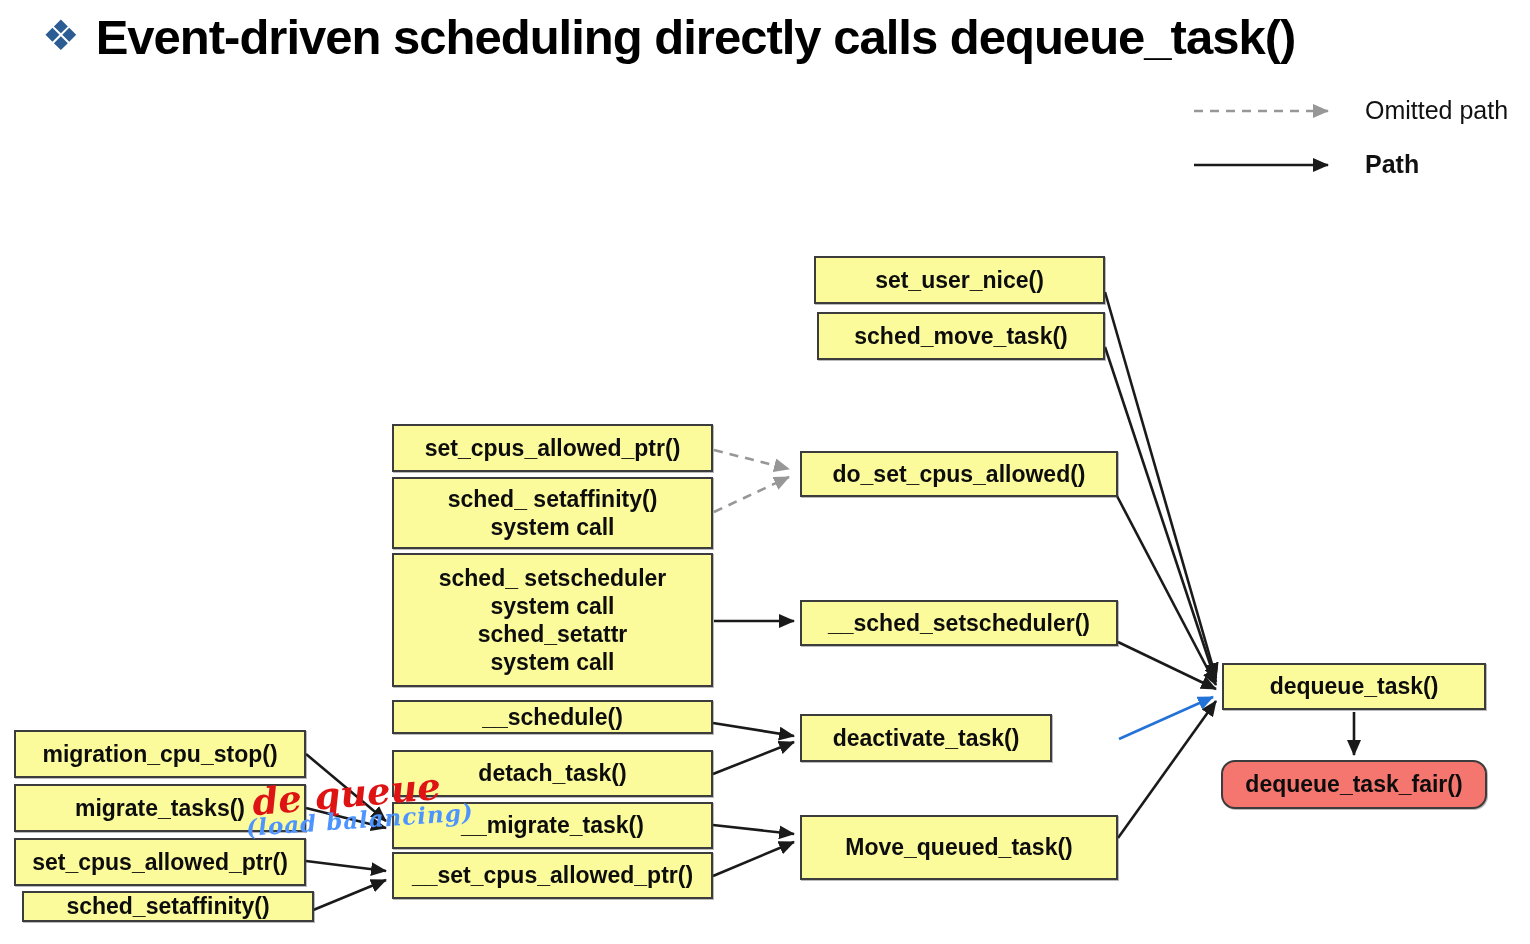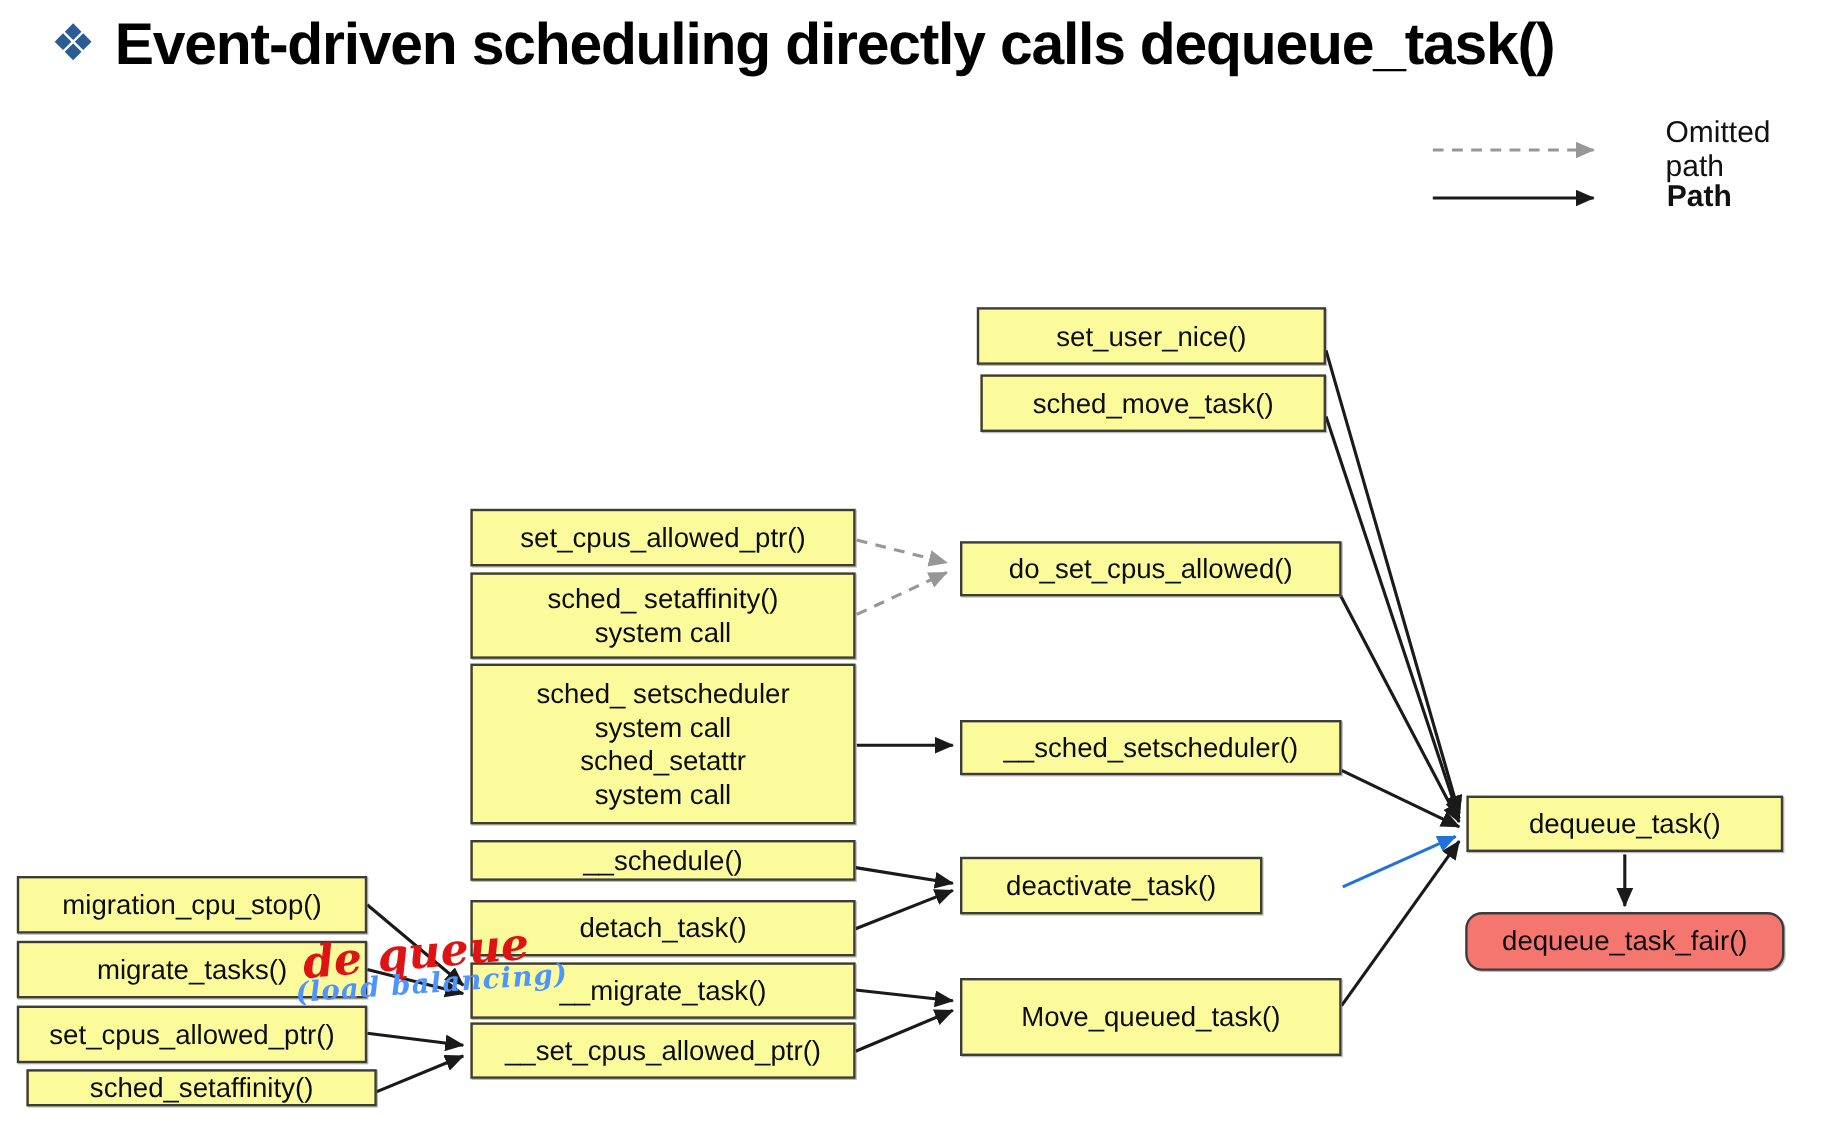--- a/index.html
+++ b/index.html
@@ -17,39 +17,39 @@
   html,body{width:1530px;height:944px;background:#ffffff;overflow:hidden;
     font-family:"Liberation Sans", sans-serif;}
   .slide{position:relative;width:1530px;height:944px;background:#fff;}
 
   
   .title{position:absolute;left:42px;top:8px;display:flex;align-items:flex-start;white-space:nowrap;}
   .title .bullet{font-size:42px;line-height:56px;color:var(--bullet-blue);margin:0 16px 0 0;}
   .title .title-text{font-size:49px;line-height:58px;font-weight:bold;color:#000;letter-spacing:-1px;}
 
   
-  .legend-row{position:absolute;display:flex;align-items:center;gap:24px;}
+  .legend-row{position:absolute;display:flex;align-items:center;}
   .legend-row svg{display:block;}
   .legend-label{font-size:25px;color:#111;margin-left:28px;}
   #legend-omitted{left:1192px;top:96px;}
   #legend-path{left:1192px;top:150px;font-weight:bold;}
 
   
   svg.edges{position:absolute;left:0;top:0;z-index:1;pointer-events:none;}
   .edge{stroke:var(--edge-black);stroke-width:2.6;}
   .edge-dashed{stroke:var(--edge-gray);stroke-width:2.6;stroke-dasharray:9 7;}
   .edge-blue{stroke:var(--edge-blue);stroke-width:2.6;}
   .mk-black{fill:var(--edge-black);}
   .mk-gray{fill:var(--edge-gray);}
   .mk-blue{fill:var(--edge-blue);}
 
   
   .node{position:absolute;z-index:2;background:var(--node-yellow);
     border:2px solid var(--node-border);display:flex;align-items:center;justify-content:center;
-    text-align:center;box-shadow:1px 1px 0 rgba(60,60,60,.35);}
+    text-align:center;box-shadow:1px 1px 0 rgba(60,60,60,.35);font-weight:bold;}
   .node .node-label{font-size:23px;color:#0d0d0d;line-height:1.22;white-space:pre-line;}
   .node.red{background:var(--node-red);border-radius:14px;}
 
   
   .annot{position:absolute;z-index:3;font-style:italic;font-weight:bold;white-space:nowrap;}
   #annot-dequeue{left:252px;top:772px;font-size:37px;color:var(--ink-red);transform:rotate(-5deg);
     font-family:"DejaVu Serif", serif;}
   #annot-loadbal{left:246px;top:806px;font-size:23px;color:var(--ink-blue);transform:rotate(-4deg);
     font-family:"DejaVu Serif", serif;letter-spacing:1px;}
 </style>

